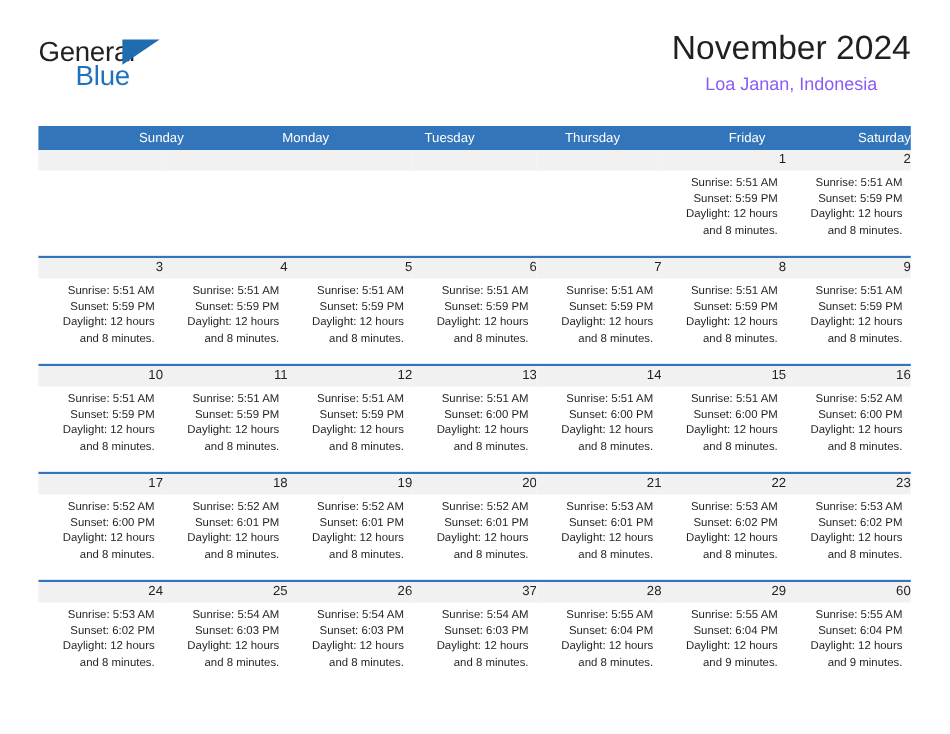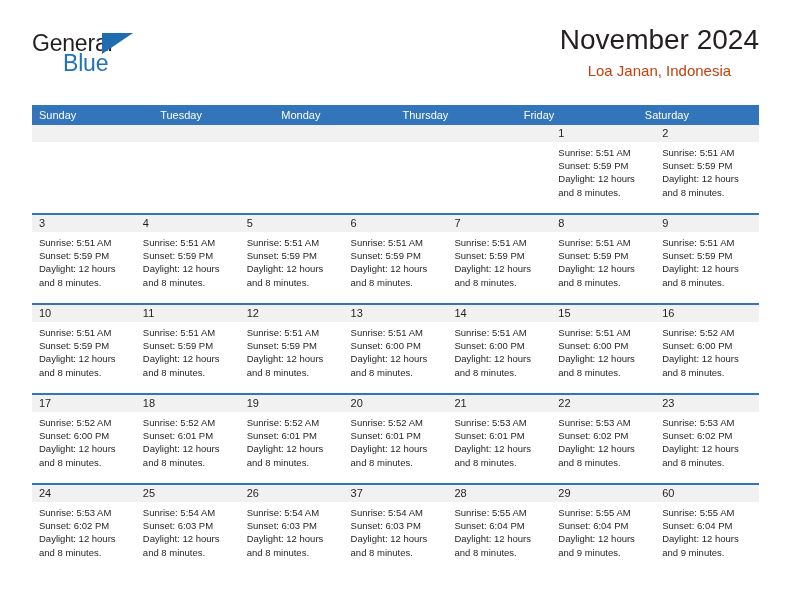--- a/index.html
+++ b/index.html
@@ -73,32 +73,33 @@
     font-size: 28px;
     font-weight: normal;
     color: #231f20;
     line-height: 1.15;
     margin: 0;
     white-space: nowrap;
   }
   .cal-subtitle {
     font-size: 15px;
     font-weight: normal;
-    color: #c2410c;
+    color: #8b5cf6;
     line-height: 1.2;
     margin: 6px 0 12px 0;
     white-space: nowrap;
   }
 
   
   .calendar {
     position: absolute;
     left: 32px;
     top: 105px;
     width: 727px;
+    text-align: right;
   }
   .weekday-row {
     display: flex;
     background: #3275ba;
     height: 20px;
   }
   .weekday {
     flex: 1 1 0;
     color: #ffffff;
     font-size: 11px;
@@ -162,22 +163,22 @@
     <div class="title-block">
       <h1 class="cal-title">November 2024</h1>
       <h2 class="cal-subtitle">Loa Janan, Indonesia</h2>
     </div>
 
   </div>
 
   <div class="calendar">
     <div class="weekday-row" id="weekday-row">
         <div class="weekday">Sunday</div>
+        <div class="weekday">Monday</div>
         <div class="weekday">Tuesday</div>
-        <div class="weekday">Monday</div>
         <div class="weekday">Thursday</div>
         <div class="weekday">Friday</div>
         <div class="weekday">Saturday</div>
       </div>
     <div id="weeks-container">
         <div class="week-row first">
           <div class="day-cell empty">
             <div class="day-number-band"></div>
           </div>
           <div class="day-cell empty">

